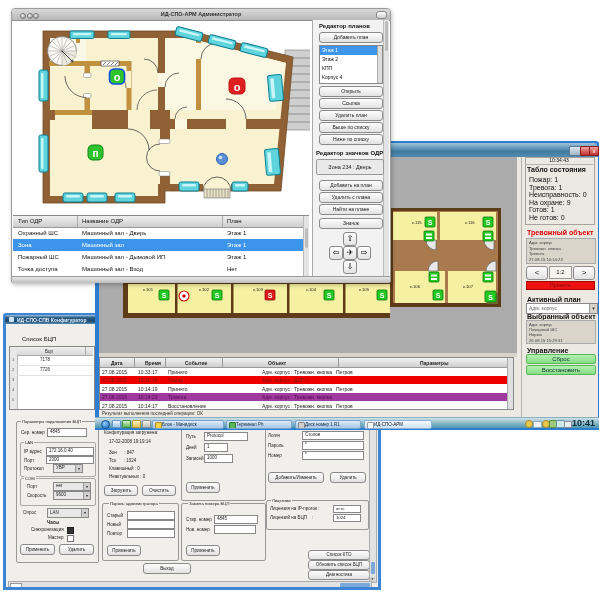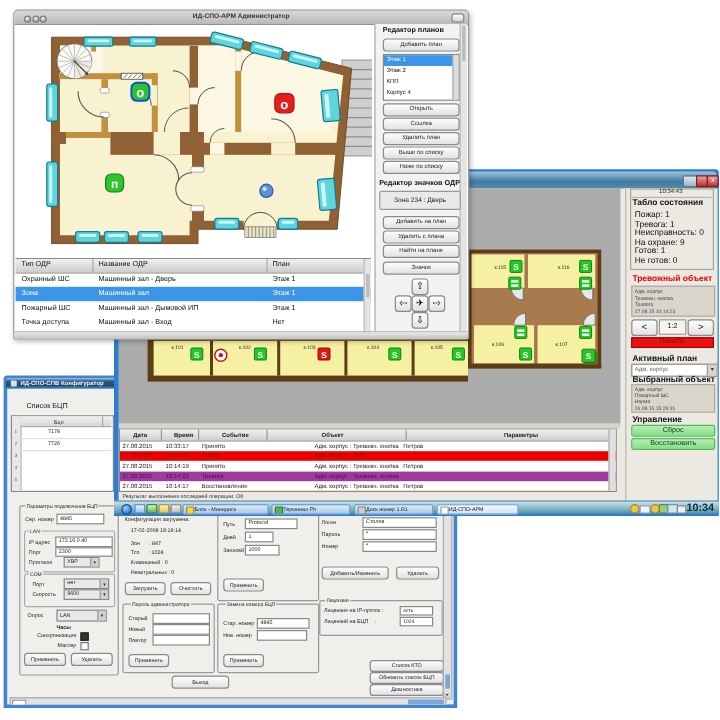--- a/index.html
+++ b/index.html
@@ -452,21 +452,21 @@
     <div class="abs" style="left:438px;top:2.5px;width:7px;height:5px;background:#f0f4f8;border:0.5px solid #8aa8c0;border-radius:1px;"></div>
 
     <div class="abs" style="left:447px;top:2px;width:6px;height:6px;border-radius:50%;background:#e8c84a;border:0.5px solid #a8892a;"></div>
 
     <div class="abs" style="left:454px;top:2px;width:6px;height:6px;background:#9ec87a;border:0.5px solid #5f8f3f;border-radius:1px;"></div>
 
     <div class="abs" style="left:461px;top:2px;width:7px;height:6px;background:#cfe8e8;border:0.5px solid #6898a8;border-radius:1px;"></div>
 
     <div class="abs" style="left:469px;top:2.5px;width:6px;height:5px;background:#e8f0f0;border:0.5px solid #889;border-radius:1px;"></div>
 
-    <div class="abs" style="left:477px;top:0px;font-size:9px;font-weight:bold;color:#0a2e38;">10:34</div>
+    <div class="abs" style="left:477px;top:0px;font-size:9px;font-weight:bold;color:#0a2e38;">10:41</div>
   </div>
 </div>
 
 <div id="win1" class="abs" style="left:11px;top:8px;width:378px;height:273px;background:#fff;
      border:1px solid #9a9a9a;border-radius:4px 4px 2px 2px;box-shadow:1px 2px 4px rgba(0,0,0,0.25);">
 
   <div class="abs" style="left:0;top:0;width:100%;height:11px;border-radius:3px 3px 0 0;
        background:linear-gradient(#d9d9d9,#b9b9b9);border-bottom:1px solid #8f8f8f;">
 
     <div class="abs" style="left:8px;top:3.5px;width:4px;height:4px;border-radius:50%;background:radial-gradient(circle at 35% 30%,#f2f2f2,#8f8f8f);border:0.5px solid #7a7a7a;"></div>

